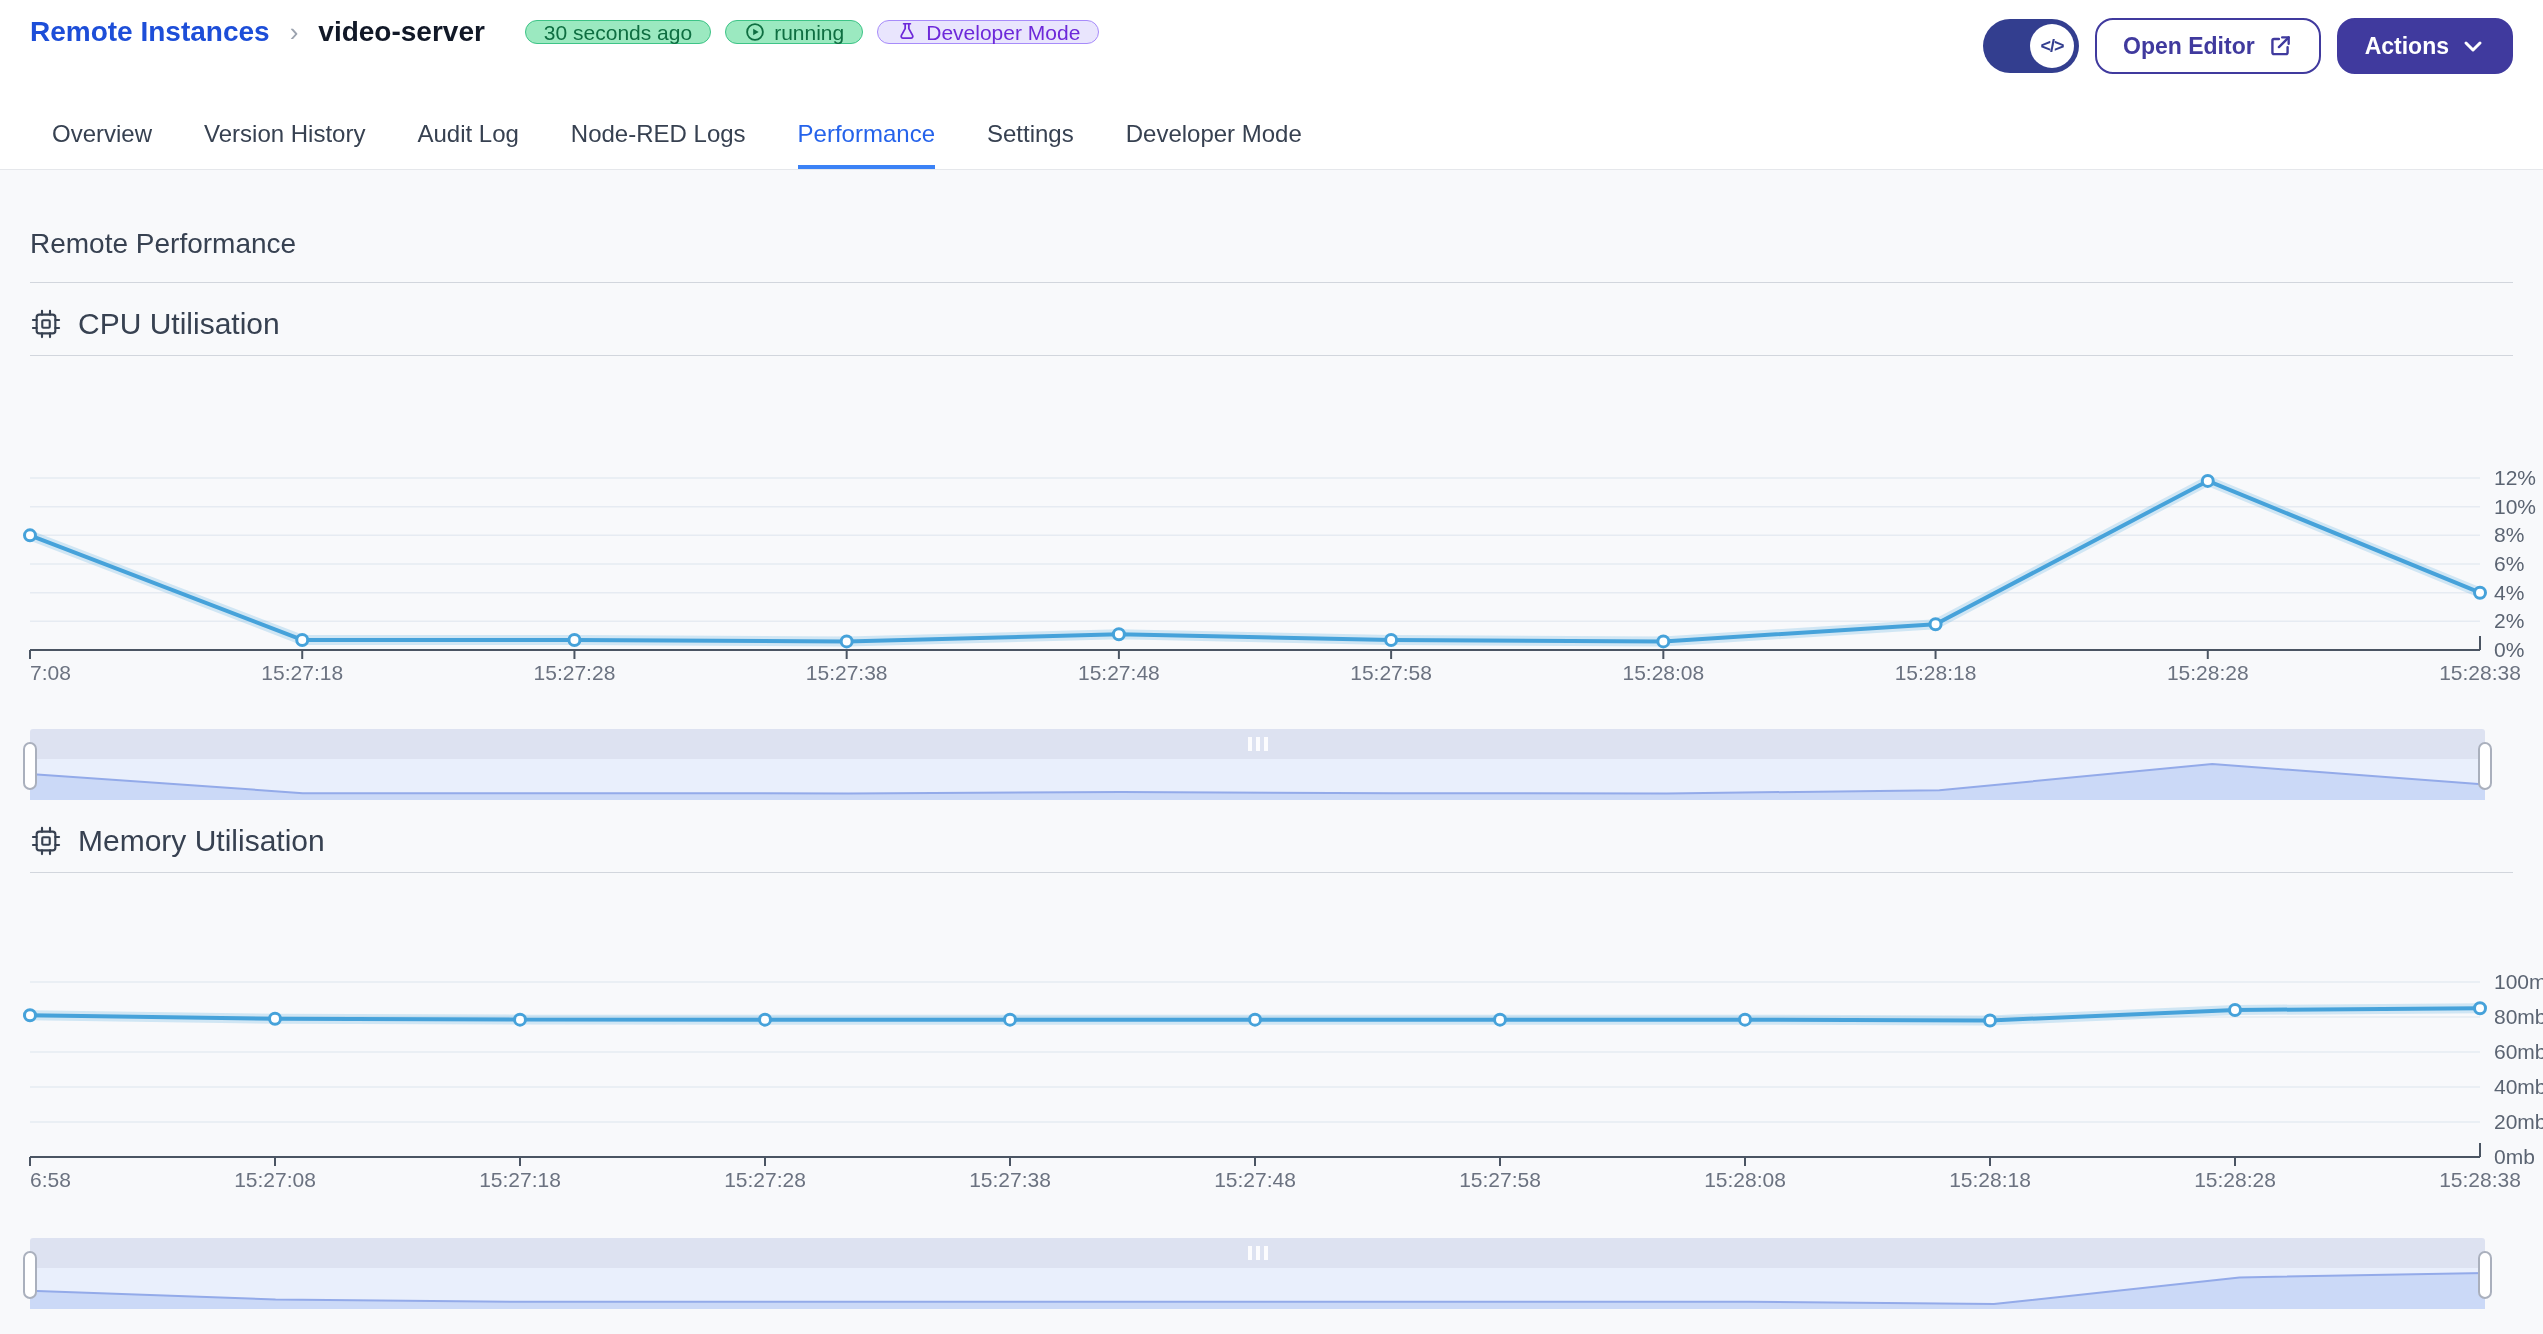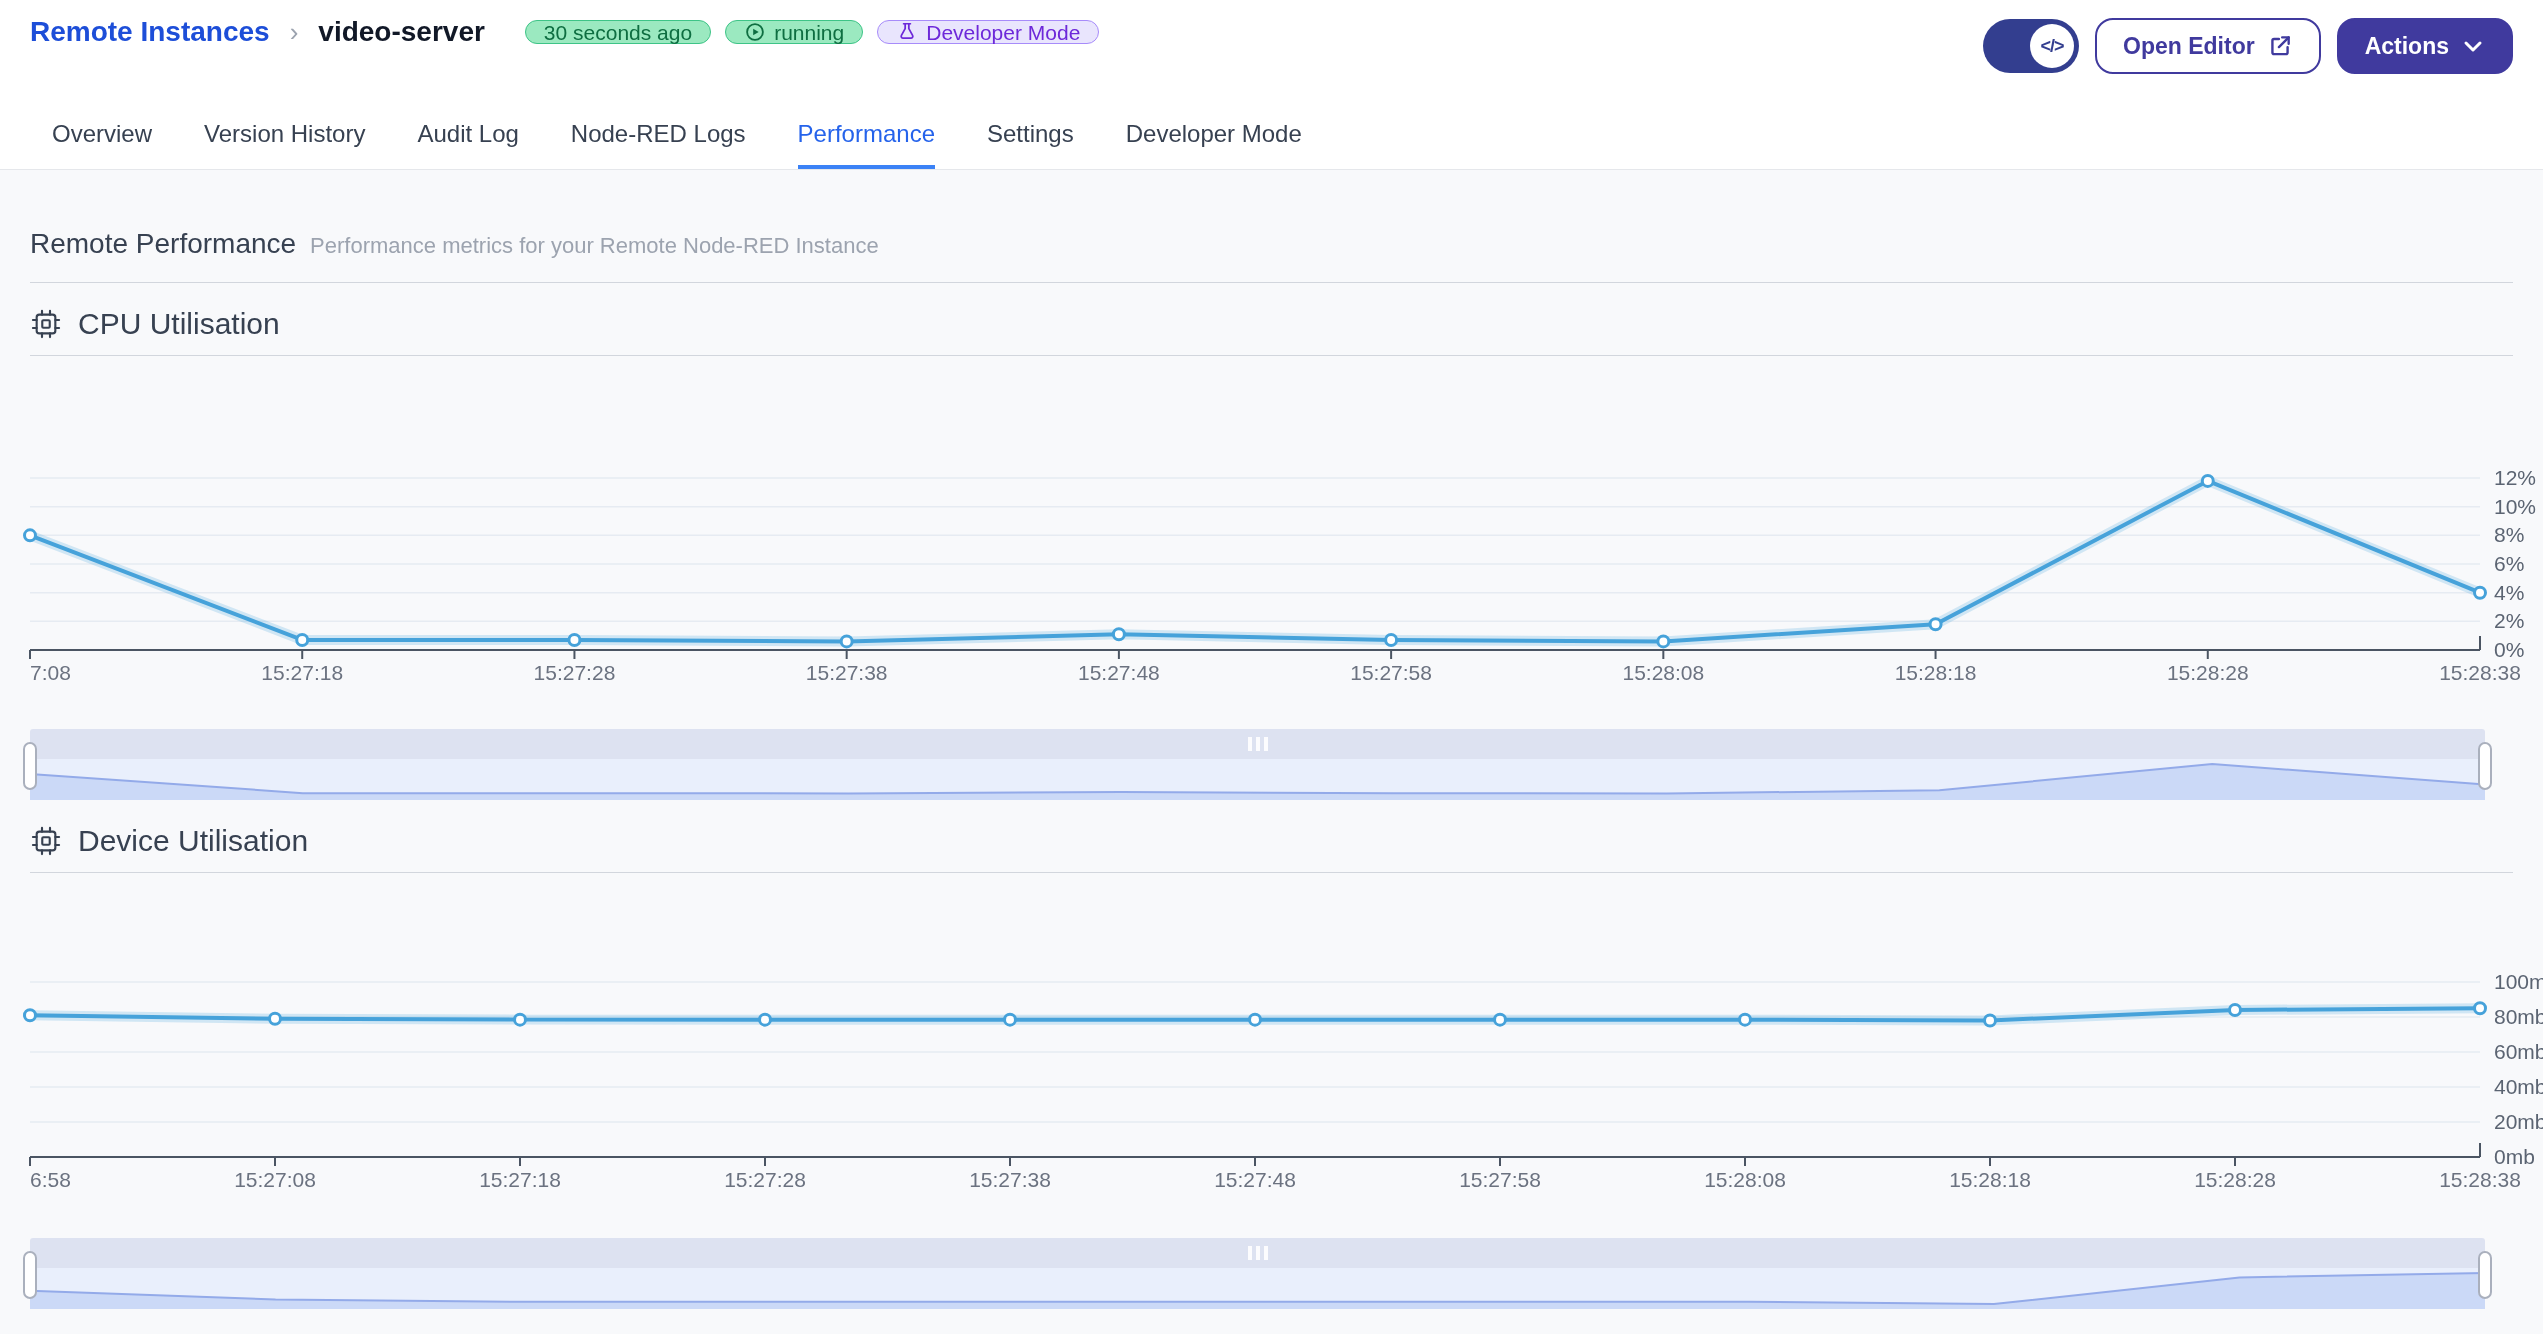--- a/index.html
+++ b/index.html
@@ -127,21 +127,20 @@
     <div class="tab">Audit Log</div>
     <div class="tab">Node-RED Logs</div>
     <div class="tab active">Performance</div>
     <div class="tab">Settings</div>
     <div class="tab">Developer Mode</div>
   </nav>
 
 <main class="content">
   <div class="page-head">
     <span class="page-title">Remote Performance</span>
-    <span class="page-subtitle">Performance metrics for your Remote Node-RED Instance</span>
   </div>
   <hr class="divider">
 
   <section>
     <div class="section-head">
       <svg width="32" height="32" viewBox="0 0 24 24" fill="none" stroke="#374151" stroke-width="1.6" stroke-linecap="round">
         <rect x="5" y="5" width="14" height="14" rx="2"></rect>
           <rect x="9.2" y="9.2" width="5.6" height="5.6" rx="0.8"></rect>
         <path d="M9 2.2v2.8M15 2.2v2.8M9 19v2.8M15 19v2.8M2.2 9h2.8M2.2 15h2.8M19 9h2.8M19 15h2.8"></path>
       </svg>
@@ -213,21 +212,21 @@
     </div>
   </section>
 
   <section>
     <div class="section-head">
       <svg width="32" height="32" viewBox="0 0 24 24" fill="none" stroke="#374151" stroke-width="1.6" stroke-linecap="round">
         <rect x="5" y="5" width="14" height="14" rx="2"></rect>
           <rect x="9.2" y="9.2" width="5.6" height="5.6" rx="0.8"></rect>
         <path d="M9 2.2v2.8M15 2.2v2.8M9 19v2.8M15 19v2.8M2.2 9h2.8M2.2 15h2.8M19 9h2.8M19 15h2.8"></path>
       </svg>
-      <span class="section-title">Device Utilisation</span>
+      <span class="section-title">Memory Utilisation</span>
     </div>
     <hr class="section-rule">
     <svg id="mem-chart" class="chart" width="2543" height="320" viewBox="0 0 2543 320">
         <text x="2494" y="285" font-size="21" fill="#5b6472" font-family="Liberation Sans, sans-serif">0mb</text>
         <line x1="30" y1="243" x2="2480" y2="243" stroke="#e6ebf2" stroke-width="1.5"></line>
         <text x="2494" y="250" font-size="21" fill="#5b6472" font-family="Liberation Sans, sans-serif">20mb</text>
         <line x1="30" y1="208" x2="2480" y2="208" stroke="#e6ebf2" stroke-width="1.5"></line>
         <text x="2494" y="215" font-size="21" fill="#5b6472" font-family="Liberation Sans, sans-serif">40mb</text>
         <line x1="30" y1="173" x2="2480" y2="173" stroke="#e6ebf2" stroke-width="1.5"></line>
         <text x="2494" y="180" font-size="21" fill="#5b6472" font-family="Liberation Sans, sans-serif">60mb</text>

